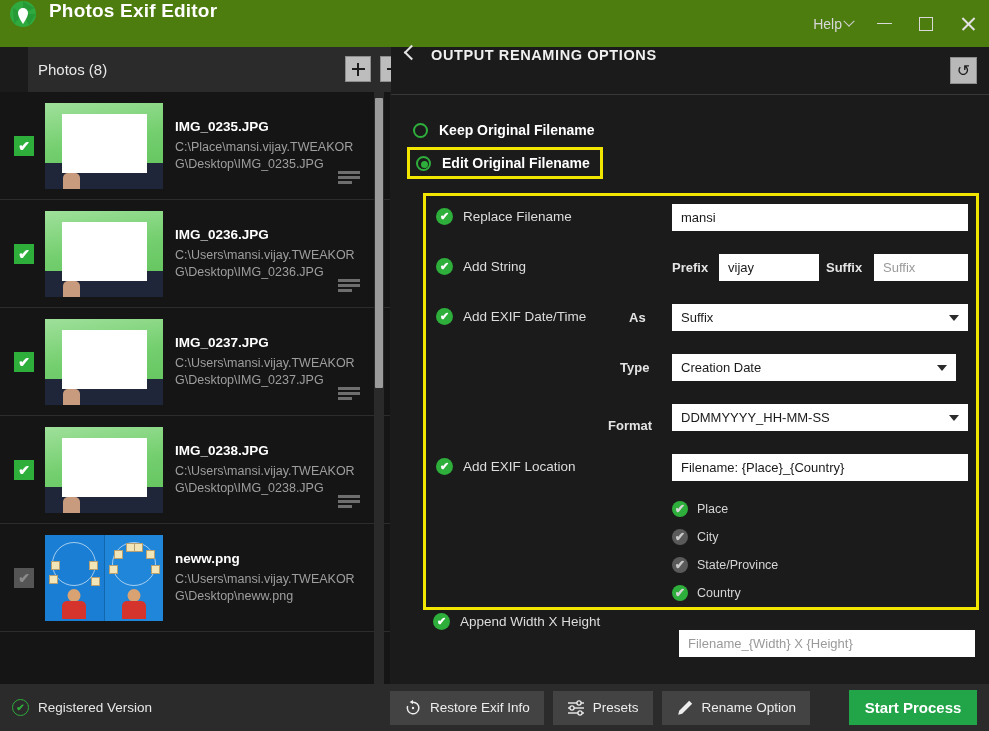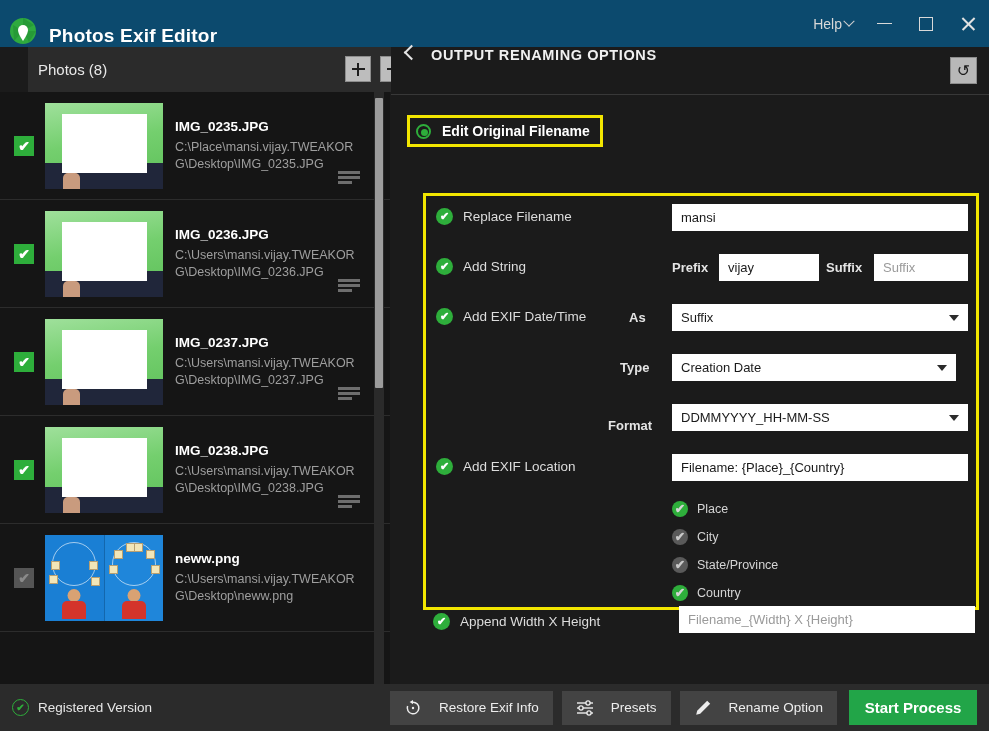--- a/index.html
+++ b/index.html
@@ -13,22 +13,22 @@
   #app {
     position: relative;
     width: 989px; height: 731px;
     background: #1b1b1b;
   }
 
   
   .titlebar {
     position: absolute; left: 0; top: 0;
     width: 989px; height: 47px;
-    background: #0c4a6e;
-    display: flex; align-items: flex-end;
+    background: #4d7c0f;
+    display: flex; align-items: flex-start;
   }
   .logo-wrap {
     width: 30px; height: 30px;
     margin-left: 9px; margin-right: 10px;
     position: relative; flex: none;
   }
   .app-title {
     color: #ffffff;
     font-size: 19px;
     font-weight: bold;
@@ -358,21 +358,21 @@
     margin-right: 9px; flex: none;
   }
   .reg-text { color: #e6e6e6; font-size: 13.5px; }
 
   .tool-btn {
     height: 34px;
     background: #434343;
     display: flex; align-items: center;
     padding: 0 14px; margin-right: 9px;
     color: #ededed; font-size: 13.5px;
-    gap: 17px;
+    gap: 8px;
   }
   .tool-ico { width: 18px; height: 18px; flex: none; display:block; }
   .start-btn {
     position: absolute; right: 12px; top: 6px;
     width: 128px; height: 35px;
     background: #22a548;
     display: flex; align-items: center; justify-content: center;
     color: #ffffff; font-size: 15px; font-weight: bold;
   }
 </style>
@@ -542,20 +542,24 @@
 
     <div class="rp-header">
       <div class="back-chev"></div>
       <div class="rp-title">OUTPUT RENAMING OPTIONS</div>
       <div class="reset-btn">
         <span>↺</span>
       </div>
     </div>
 
     <div class="radio-area">
+      <div class="radio-row">
+        <span class="rad"></span>
+        <span class="radio-label">Keep Original Filename</span>
+      </div>
       <div class="radio-row boxed">
         <span class="rad sel"></span>
         <span class="radio-label">Edit Original Filename</span>
       </div>
     </div>
 
     <div class="opt-box">
       <div class="opt-inner">
 
         <div class="opt-row" style="top:12px;">
@@ -626,21 +630,21 @@
           <span>Country</span>
         </div>
 
       </div>
     </div>
 
     <div style="position:absolute; left:42px; top:566px; display:flex; align-items:center;">
       <span class="chk on">✔</span>
       <span class="opt-label">Append Width X Height</span>
     </div>
-    <div class="fld ph" style="left:288px; top:559px; width:296px;">
+    <div class="fld ph" style="left:288px; top:583px; width:296px;">
       <span>Filename_{Width} X {Height}</span>
     </div>
 
   </div>
 
   <div class="bottombar">
     <div class="reg-wrap">
       <span class="reg-circle">✔</span>
       <span class="reg-text">Registered Version</span>
     </div>

